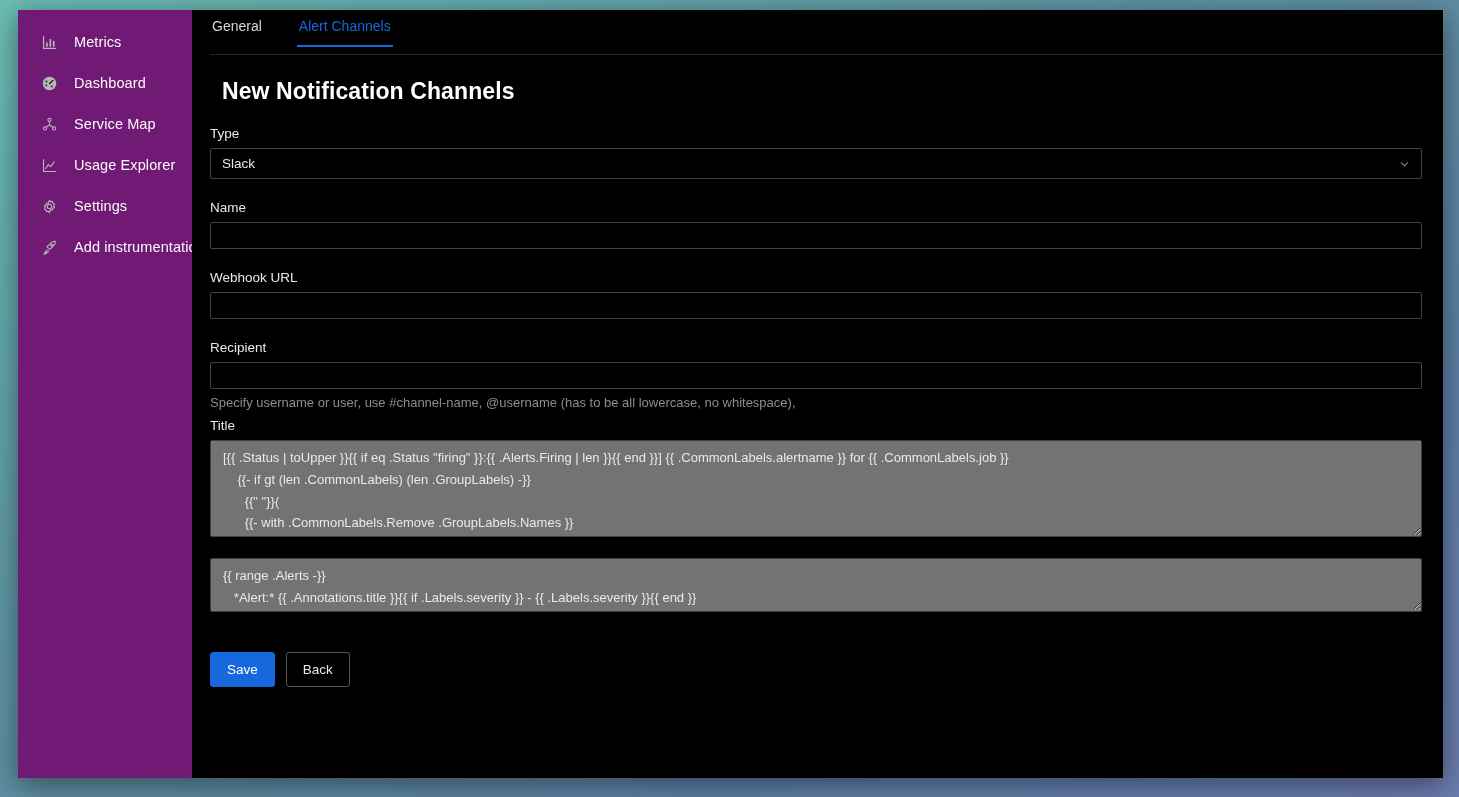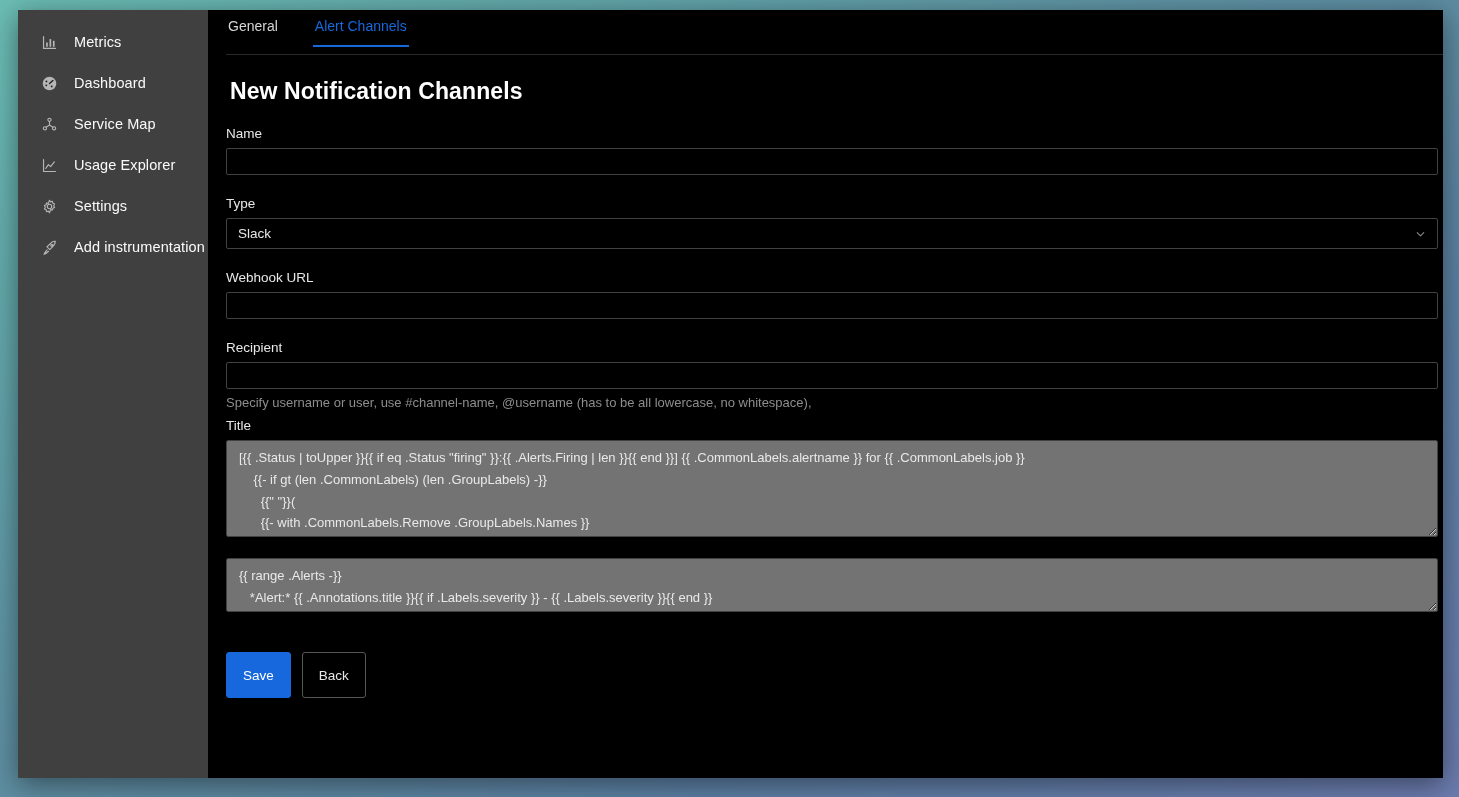--- a/index.html
+++ b/index.html
@@ -32,21 +32,21 @@
     box-shadow: 0 6px 26px rgba(0,0,0,0.45);
   }
 
   
   #sidebar {
     position: absolute;
     left: 0;
     top: 0;
     width: 190px;
     height: 768px;
-    background: #404040;
+    background: #701a75;
     padding-top: 8px;
     box-sizing: border-box;
   }
   .nav-item {
     display: flex;
     align-items: center;
     height: 34px;
     margin: 7px 0 7px 0;
     padding-left: 22px;
     cursor: pointer;
@@ -66,21 +66,21 @@
   .nav-label {
     font-size: 14.5px;
     color: #fafafa;
     letter-spacing: .1px;
     white-space: nowrap;
   }
 
   
   #content {
     position: absolute;
-    left: 190px;
+    left: 174px;
     top: 0;
     right: 0;
     height: 768px;
     background: #000000;
     overflow: hidden;
   }
 
   
   #tabs {
     position: absolute;
@@ -114,21 +114,21 @@
     left: 18px;
     top: 45px;
     right: 0;
     bottom: 0;
     padding: 0;
   }
   #page-title {
     font-size: 23px;
     font-weight: bold;
     color: #ffffff;
-    margin: 23px 0 0 4px;
+    margin: 23px 0 0 12px;
     letter-spacing: .1px;
   }
 
   .field-label {
     font-size: 13.5px;
     color: #e8e8e8;
     margin-bottom: 7px;
   }
   .field-group { margin-top: 21px; }
 
@@ -219,21 +219,21 @@
     margin-top: 36px;
     display: flex;
     align-items: center;
     gap: 11px;
   }
   .btn {
     font-family: "Liberation Sans", sans-serif;
     font-size: 13.5px;
     border-radius: 3px;
     cursor: pointer;
-    height: 46px;
+    height: 35px;
     padding: 0 16px;
     box-sizing: border-box;
     line-height: 29px;
   }
   .btn-primary {
     background: #1668dc;
     border: 1px solid #1668dc;
     color: #ffffff;
   }
   .btn-default {
@@ -326,38 +326,38 @@
     <main id="content">
 
       <div id="tabs">
         <div class="tab">General</div>
         <div class="tab active">Alert Channels</div>
       </div>
 
       <div id="form-area">
 
         <h1 id="page-title">New Notification Channels</h1>
-
-        <div class="field-group">
-          <div class="field-label">Name</div>
-          <input class="text-input" type="text" value="" style="">
-        </div>
 
         <div class="field-group">
           <div class="field-label">Type</div>
           <div class="select-wrap">
             <div class="select-box">
               <span>Slack</span>
             </div>
             <span class="select-chevron">
               <svg width="13" height="13" viewBox="0 0 16 16" fill="none" stroke="currentColor" stroke-width="1.3" stroke-linecap="round" stroke-linejoin="round">
                 <path d="M4 6.3l4 4 4-4"></path>
               </svg>
             </span>
           </div>
+        </div>
+
+        <div class="field-group">
+          <div class="field-label">Name</div>
+          <input class="text-input" type="text" value="" style="">
         </div>
 
         <div class="field-group">
           <div class="field-label">Webhook URL</div>
           <input class="text-input" type="text" value="" style="">
         </div>
 
         <div class="field-group">
           <div class="field-label">Recipient</div>
           <input class="text-input" type="text" value="" style="">

